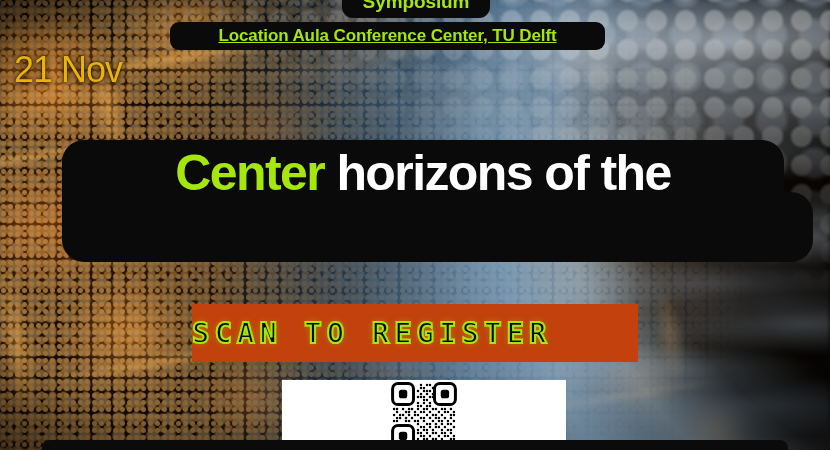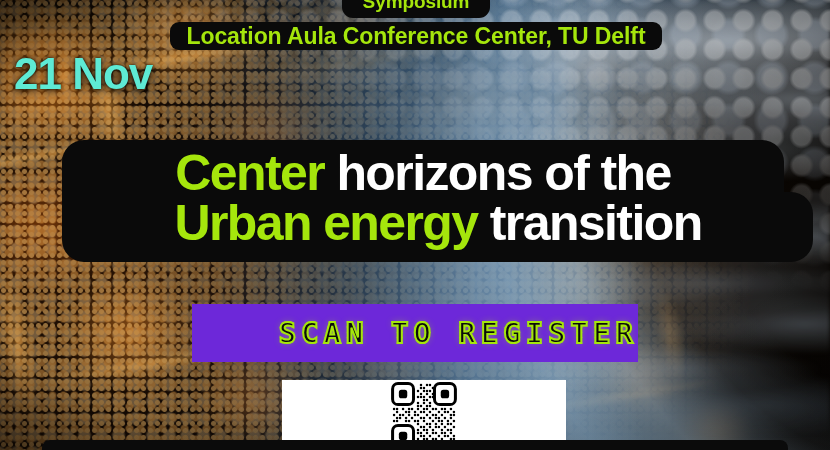--- a/index.html
+++ b/index.html
@@ -121,31 +121,32 @@
     white-space:nowrap;
     display:flex;align-items:center;justify-content:center;
     letter-spacing:-0.1px;
   }
   #badge-symposium{
     left:342px; top:-14px; width:148px; height:32px;
     border-radius:0 0 11px 11px;
     font-size:19px;
   }
   #badge-location{
-    left:170px; top:22px; width:492px; height:28px;
+    left:170px; top:22px; width:435px; height:28px;
     border-radius:9px;
-    font-size:23px;
+    font-size:17px;
+    text-decoration:underline;
   }
 
   
   .date-text{
     position:absolute;
-    color:#5eead4;
-    font-weight:700;
-    font-size:44px;
+    color:#eab308;
+    font-weight:400;
+    font-size:36px;
     letter-spacing:-1px;
     text-shadow:0 2px 10px rgba(0,0,0,.85), 0 0 3px rgba(0,0,0,.9);
   }
   #date-day{ left:14px; top:49px; }
   #date-year{ right:12px; top:49px; }
 
   
   #title-plate{
     position:absolute;
     left:62px; top:140px; width:752px; height:122px;
@@ -178,22 +179,22 @@
     white-space:nowrap;
   }
   #title-line-1{ top:8px; padding-right:30px; box-sizing:border-box;}
   #title-line-2{ top:58px; }
   .hl{ color:#a5e60c; }
 
   
   #scan-box{
     position:absolute;
     left:192px; top:304px; width:446px; height:58px;
-    background:#6d28d9;
-    display:flex;align-items:center;justify-content:flex-end;
+    background:#c2410c;
+    display:flex;align-items:center;justify-content:flex-start;
   }
   #scan-label{
     font-family:"DejaVu Sans Mono", monospace;
     font-weight:700;
     font-size:29px;
     letter-spacing:5px;
     color:#0b0b0b;
     -webkit-text-stroke:2px #a5e60c;
     text-shadow:0 0 7px rgba(165,230,12,.45);
     background-image:repeating-linear-gradient(
@@ -250,23 +251,20 @@
 
     <div id="title-plate">
       <div class="plate-row r1"></div>
       <div class="plate-join"></div>
       <div class="plate-row r2"></div>
 
       <div class="title-line" id="title-line-1">
         <span class="hl">Center</span><span> horizons of the</span>
       </div>
 
-      <div class="title-line" id="title-line-2">
-        <span class="hl">Urban energy</span><span> transition</span>
-      </div>
     </div>
 
     <div id="scan-box">
       <span id="scan-label">SCAN TO REGISTER</span>
     </div>
 
     <div id="qr-panel">
       <svg id="qr-svg" width="284" height="70" viewBox="0 0 284 70" xmlns="http://www.w3.org/2000/svg">
           <circle cx="139.008547008547" cy="5.085470085470087" r="1.2564102564102564" fill="#000000"></circle>
           <circle cx="144.991452991453" cy="5.085470085470087" r="1.2564102564102564" fill="#000000"></circle>

